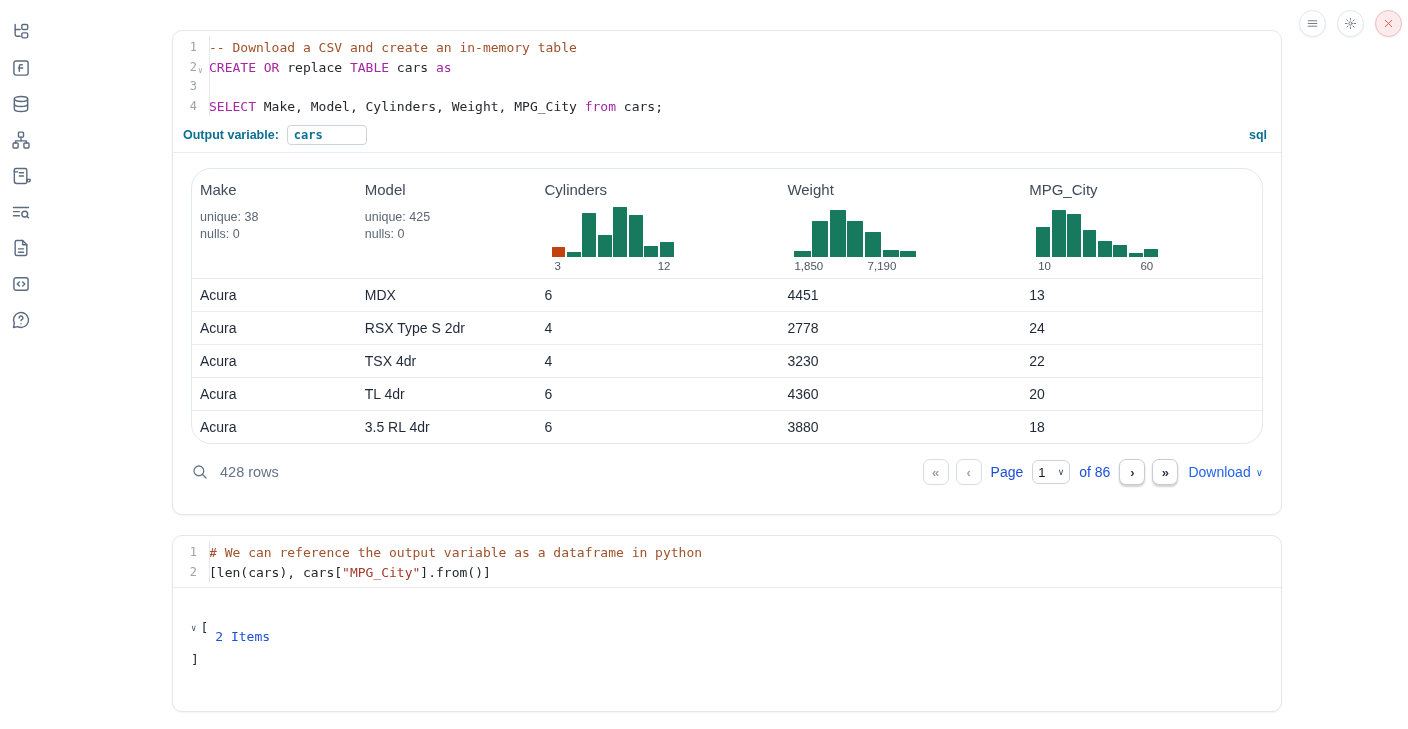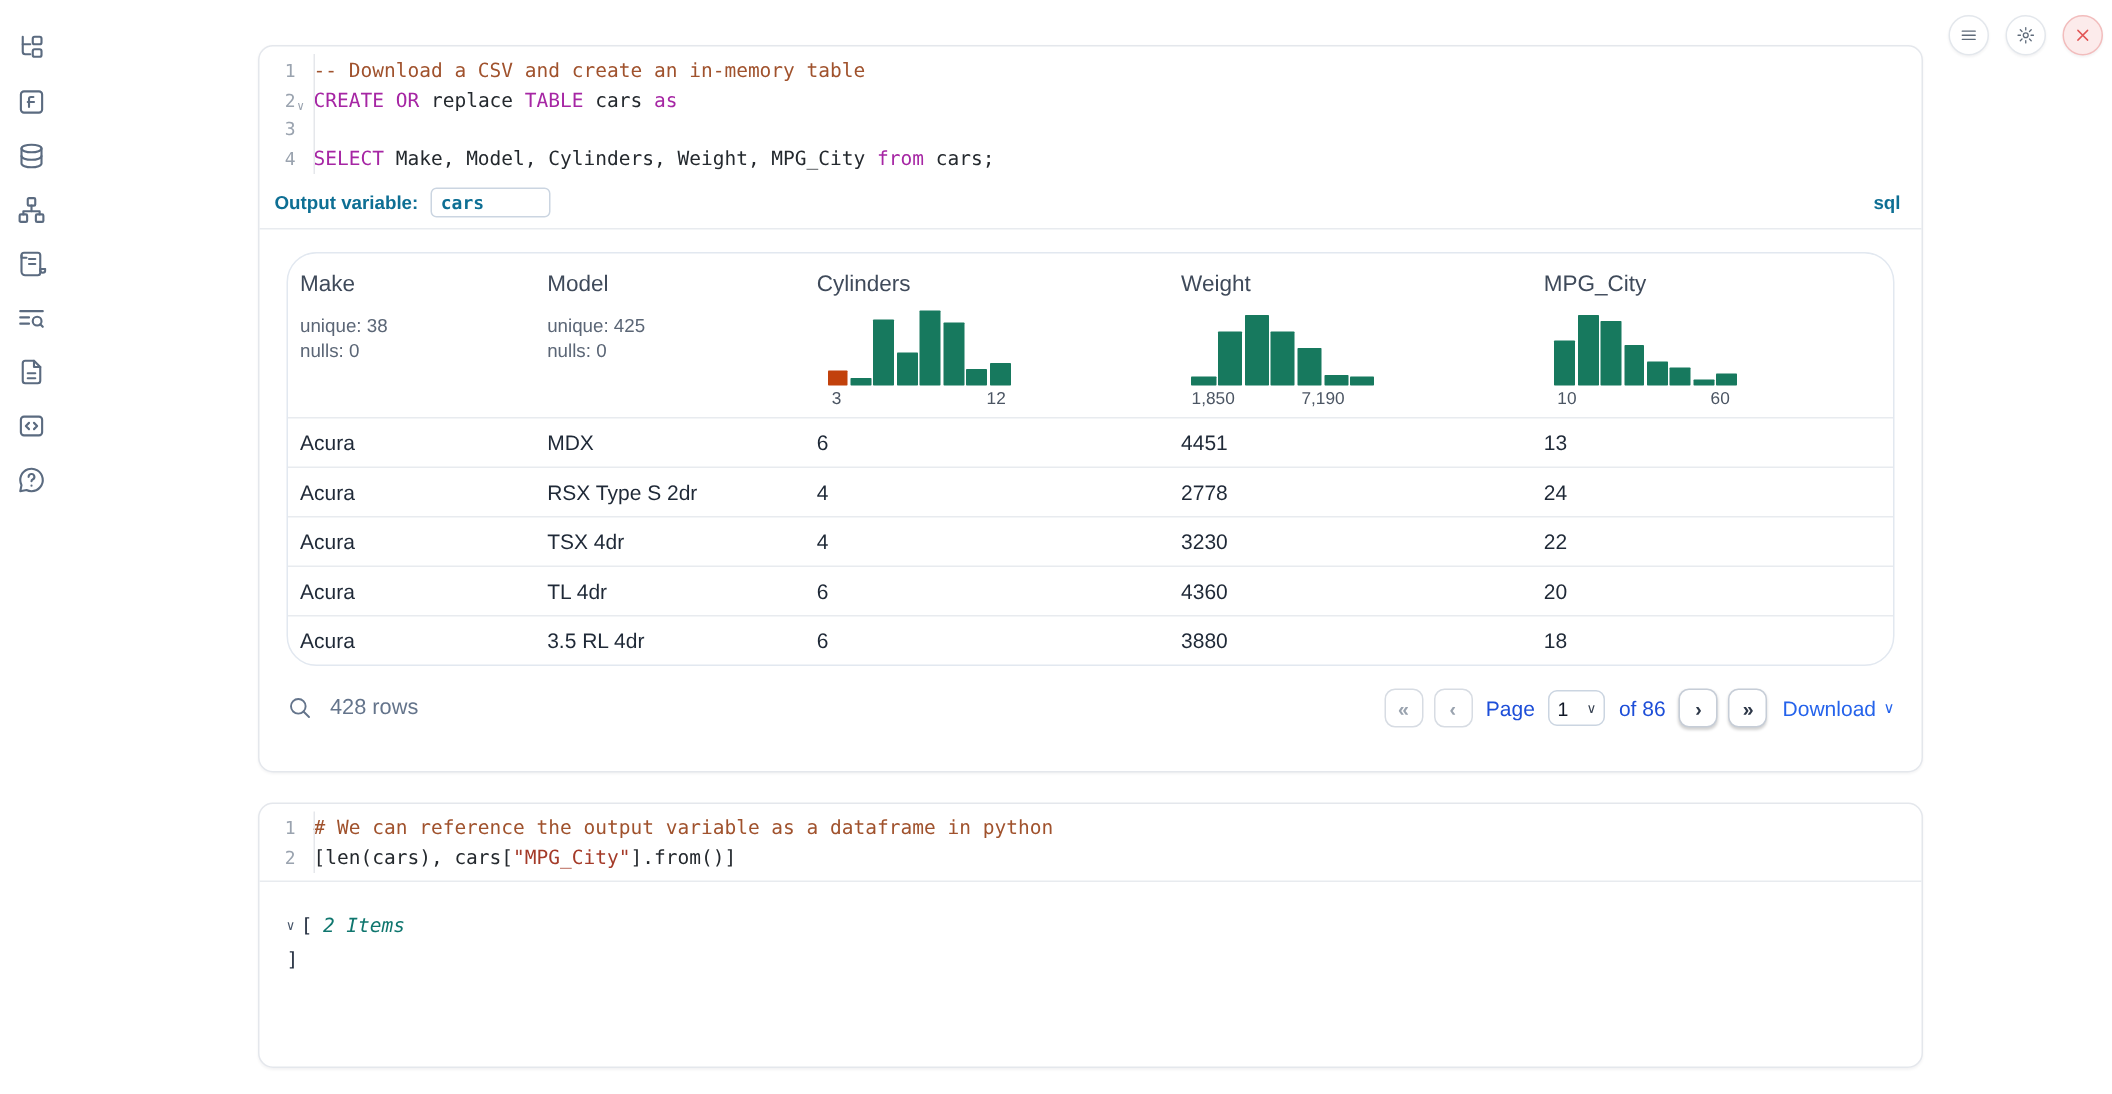--- a/index.html
+++ b/index.html
@@ -97,21 +97,21 @@
   .download { margin-left:10px; display:flex; align-items:center; gap:5px;
     color:#2563eb; font-size:14px; font-weight:500; cursor:pointer; }
   .download .chev { font-size:10px; }
 
   
   .tree { font-family:"DejaVu Sans Mono", monospace; font-size:13px; color:#1e293b;
     padding:19px 18px 10px; line-height:22.5px; }
   .tree-head { display:flex; align-items:center; }
   .tree-caret { font-size:9px; color:#475569; margin-right:4px; cursor:pointer; }
   .tree-bracket { color:#1e293b; }
-  .tree-count { font-style:italic; color:#0f766e; margin-left:7px; }
+  .tree-count { color:#1d4ed8; margin-left:7px;margin-top:19px; }
   .tree-body { margin-left:5px; border-left:1px solid #e5e7eb; padding-left:21px; }
   .tree-key { color:#7b7bd4; }
   .tree-colon { color:#1e293b; }
   .tree-val { color:#16243d; margin-left:7px; font-weight:500; }
   .tree-close { margin-left:0; }
 </style>
 </head>
 <body>
 
 <div class="sidebar">

